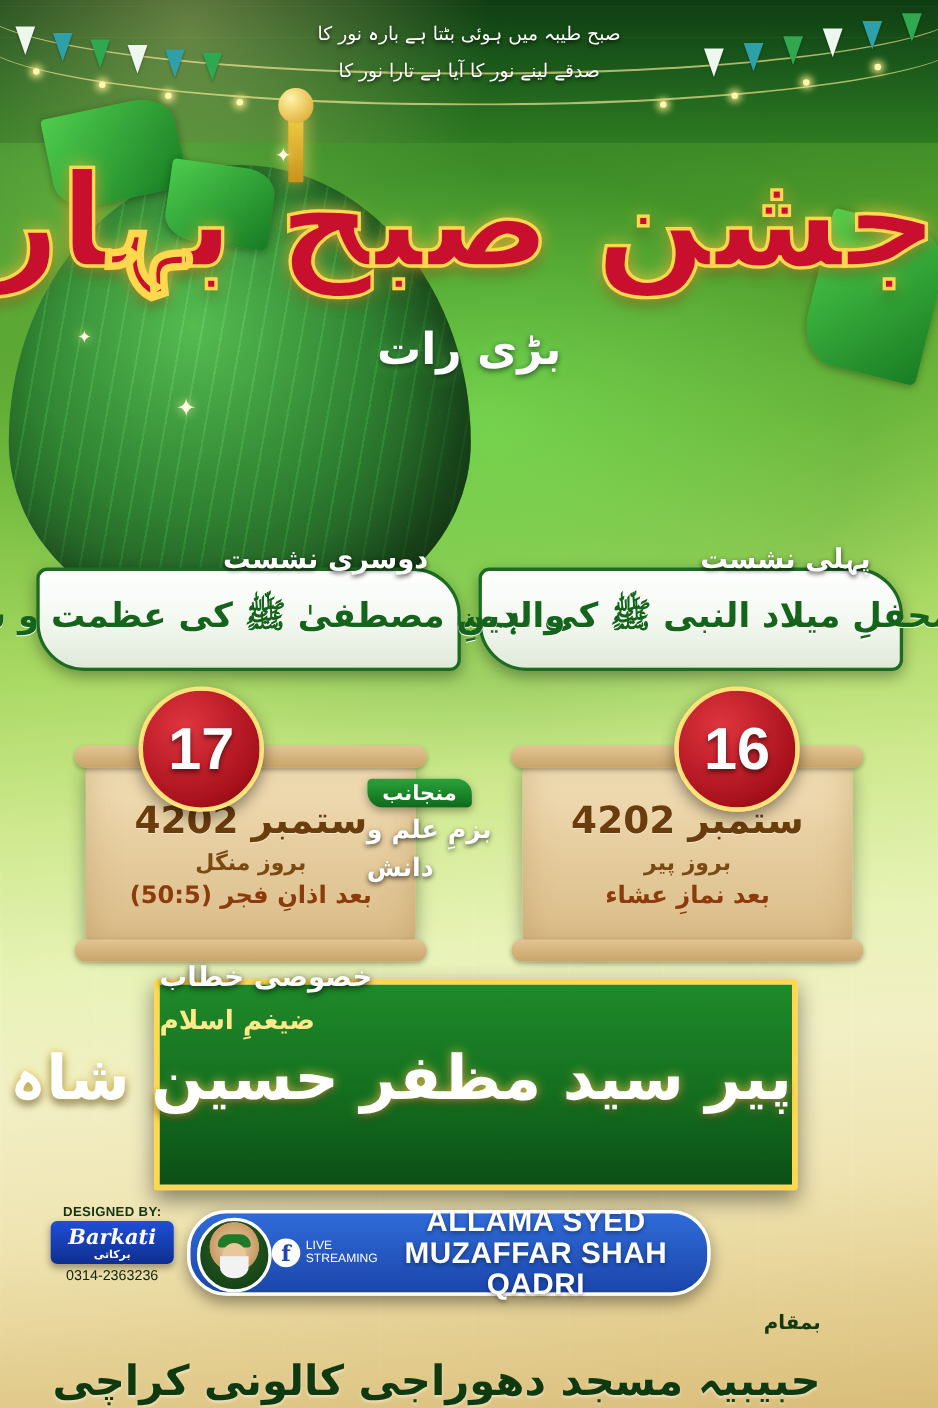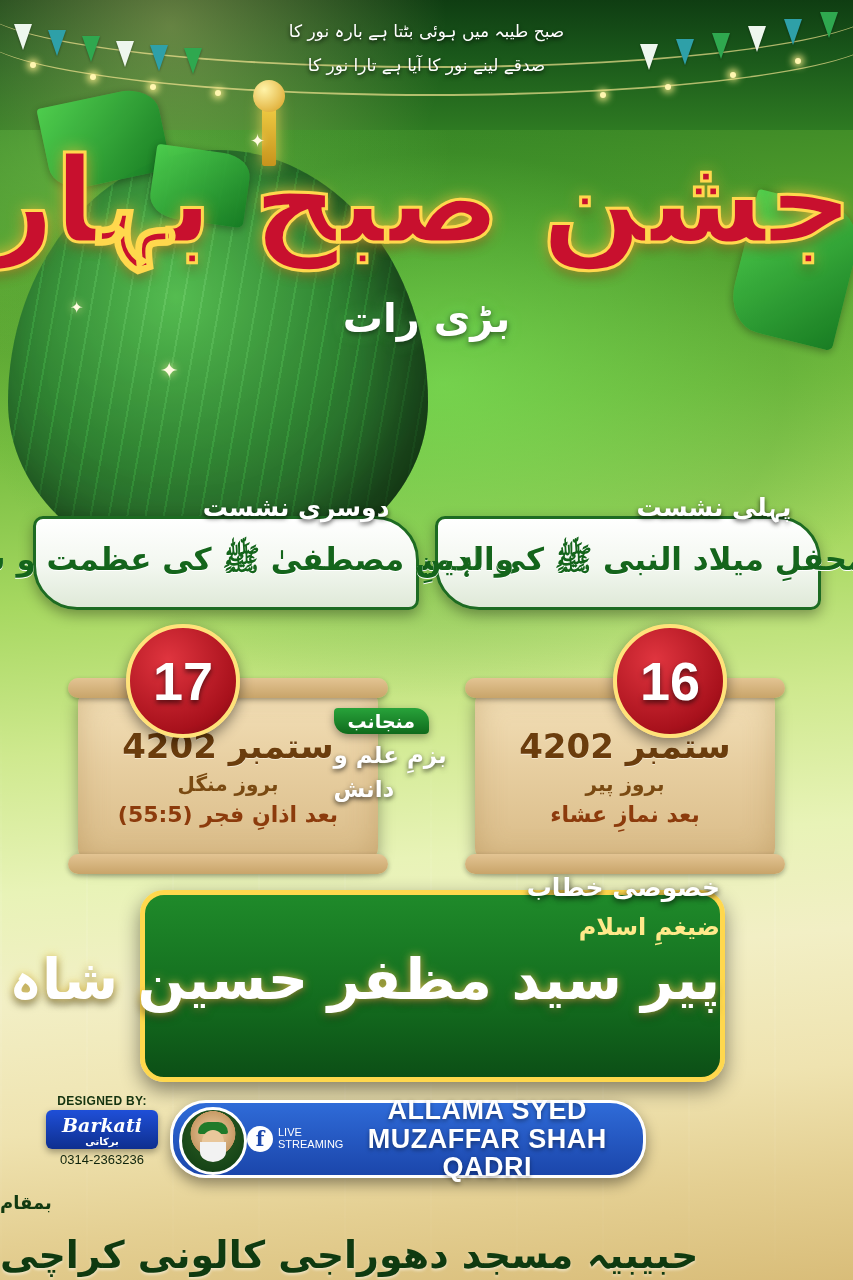--- a/index.html
+++ b/index.html
@@ -326,23 +326,23 @@
 
   
   .speaker-panel {
     position: absolute;
     top: 890px;
     left: 140px;
     width: 575px;
     height: 182px;
     background: linear-gradient(180deg, #1f8a2a 0%, #136b1e 60%, #0c4f16 100%);
     border: 5px solid #ffd84d;
-    border-radius: 24px;
+    border-radius: 3px;
     box-shadow: 0 8px 20px rgba(0,0,0,.45);
-    text-align: right;
+    text-align: left;
     z-index: 5;
   }
   .khitab {
     position: absolute;
     top: -22px;
     left: 0; right: 0;
     font-family: "DejaVu Sans", sans-serif;
     direction: rtl;
     font-size: 25px;
     font-weight: bold;
@@ -491,21 +491,21 @@
     text-shadow: 0 2px 4px rgba(0,0,0,.4);
     padding-right: 12px;
   }
 
   
   .footer {
     position: absolute;
     left: 0;
     top: 1192px;
     width: 746px;
-    text-align: left;
+    text-align: right;
     z-index: 6;
   }
   .footer-crest {
     font-family: "DejaVu Sans", sans-serif;
     direction: rtl;
     font-size: 18px;
     font-weight: bold;
     color: #123a10;
   }
   .footer-venue {
@@ -605,21 +605,21 @@
         <div class="scroll-day urdu">بروز پیر</div>
         <div class="scroll-time urdu">بعد نمازِ عشاء</div>
       </div>
     </div>
     <div class="badge badge-right">16</div>
 
     <div class="scroll scroll-left">
       <div class="scroll-inner">
         <div class="scroll-date urdu">ستمبر 2024</div>
         <div class="scroll-day urdu">بروز منگل</div>
-        <div class="scroll-time urdu">بعد اذانِ فجر (5:55)</div>
+        <div class="scroll-time urdu">بعد اذانِ فجر (5:05)</div>
       </div>
     </div>
     <div class="badge badge-left">17</div>
 
     <div class="center-note">
       <div class="tag urdu">منجانب</div>
       <div class="nline urdu">بزمِ علم و</div>
       <div class="nline urdu">دانش</div>
     </div>
   </div>

